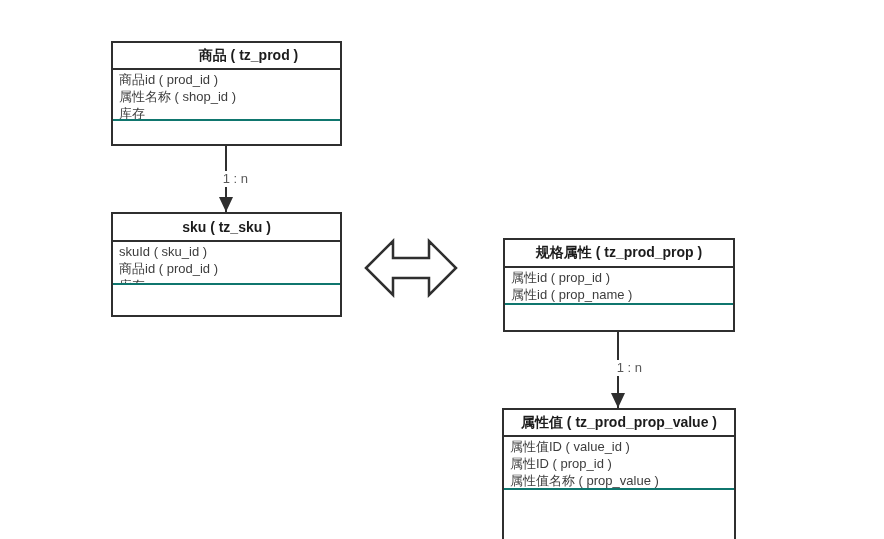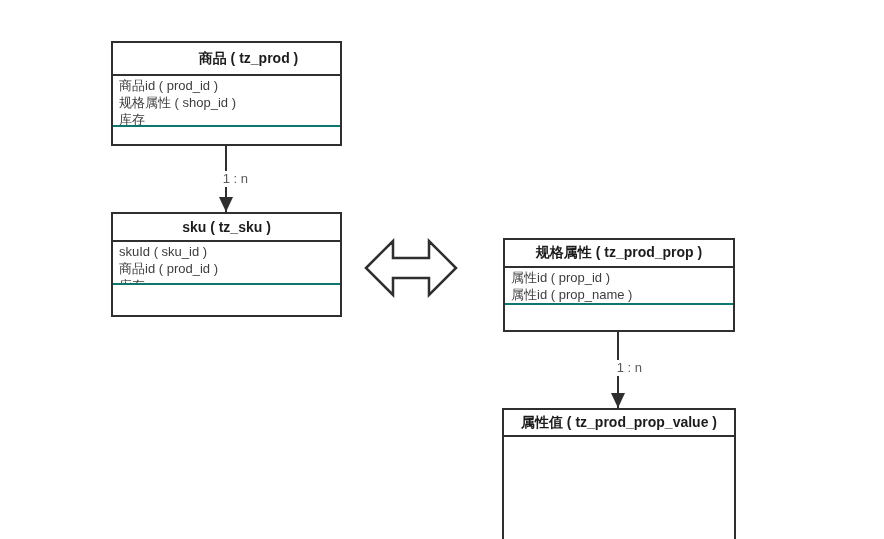--- a/index.html
+++ b/index.html
@@ -68,24 +68,24 @@
     padding: 0 2px;
   }
   .double-arrow { position: absolute; }
 </style>
 </head>
 <body>
 
 <div class="canvas">
 
   <div class="entity" style="left:111px; top:41px; width:231px; height:105px;">
-    <div class="entity-title" style="height:33px;padding-left:44px;">商品 ( tz_prod )</div>
+    <div class="entity-title" style="height:27px;padding-left:44px;">商品 ( tz_prod )</div>
     <div class="entity-fields" style="height:51px;">
       <div class="field">商品id ( prod_id )</div>
-      <div class="field">规格属性 ( shop_id )</div>
+      <div class="field">属性名称 ( shop_id )</div>
       <div class="field">库存</div>
     </div>
     <div class="entity-empty"></div>
   </div>
 
   <div class="connector-line" style="left:225px; top:146px; height:66px;"></div>
   <div class="arrowhead-down" style="left:219px; top:197px;"></div>
   <div class="connector-label" style="left:198px; top:171px; width:52px;">1 : n</div>
 
   <div class="entity" style="left:111px; top:212px; width:231px; height:105px;">
@@ -110,16 +110,21 @@
     </div>
     <div class="entity-empty"></div>
   </div>
 
   <div class="connector-line" style="left:617px; top:332px; height:76px;"></div>
   <div class="arrowhead-down" style="left:611px; top:393px;"></div>
   <div class="connector-label" style="left:592px; top:360px; width:52px;">1 : n</div>
 
   <div class="entity" style="left:502px; top:408px; width:234px; height:140px;">
     <div class="entity-title" style="height:27px;">属性值 ( tz_prod_prop_value )</div>
+    <div class="entity-fields" style="height:53px;">
+      <div class="field">属性值ID ( value_id )</div>
+      <div class="field">属性ID ( prop_id )</div>
+      <div class="field">属性值名称 ( prop_value )</div>
+    </div>
     <div class="entity-empty"></div>
   </div>
 
 </div>
 
 </body></html>

